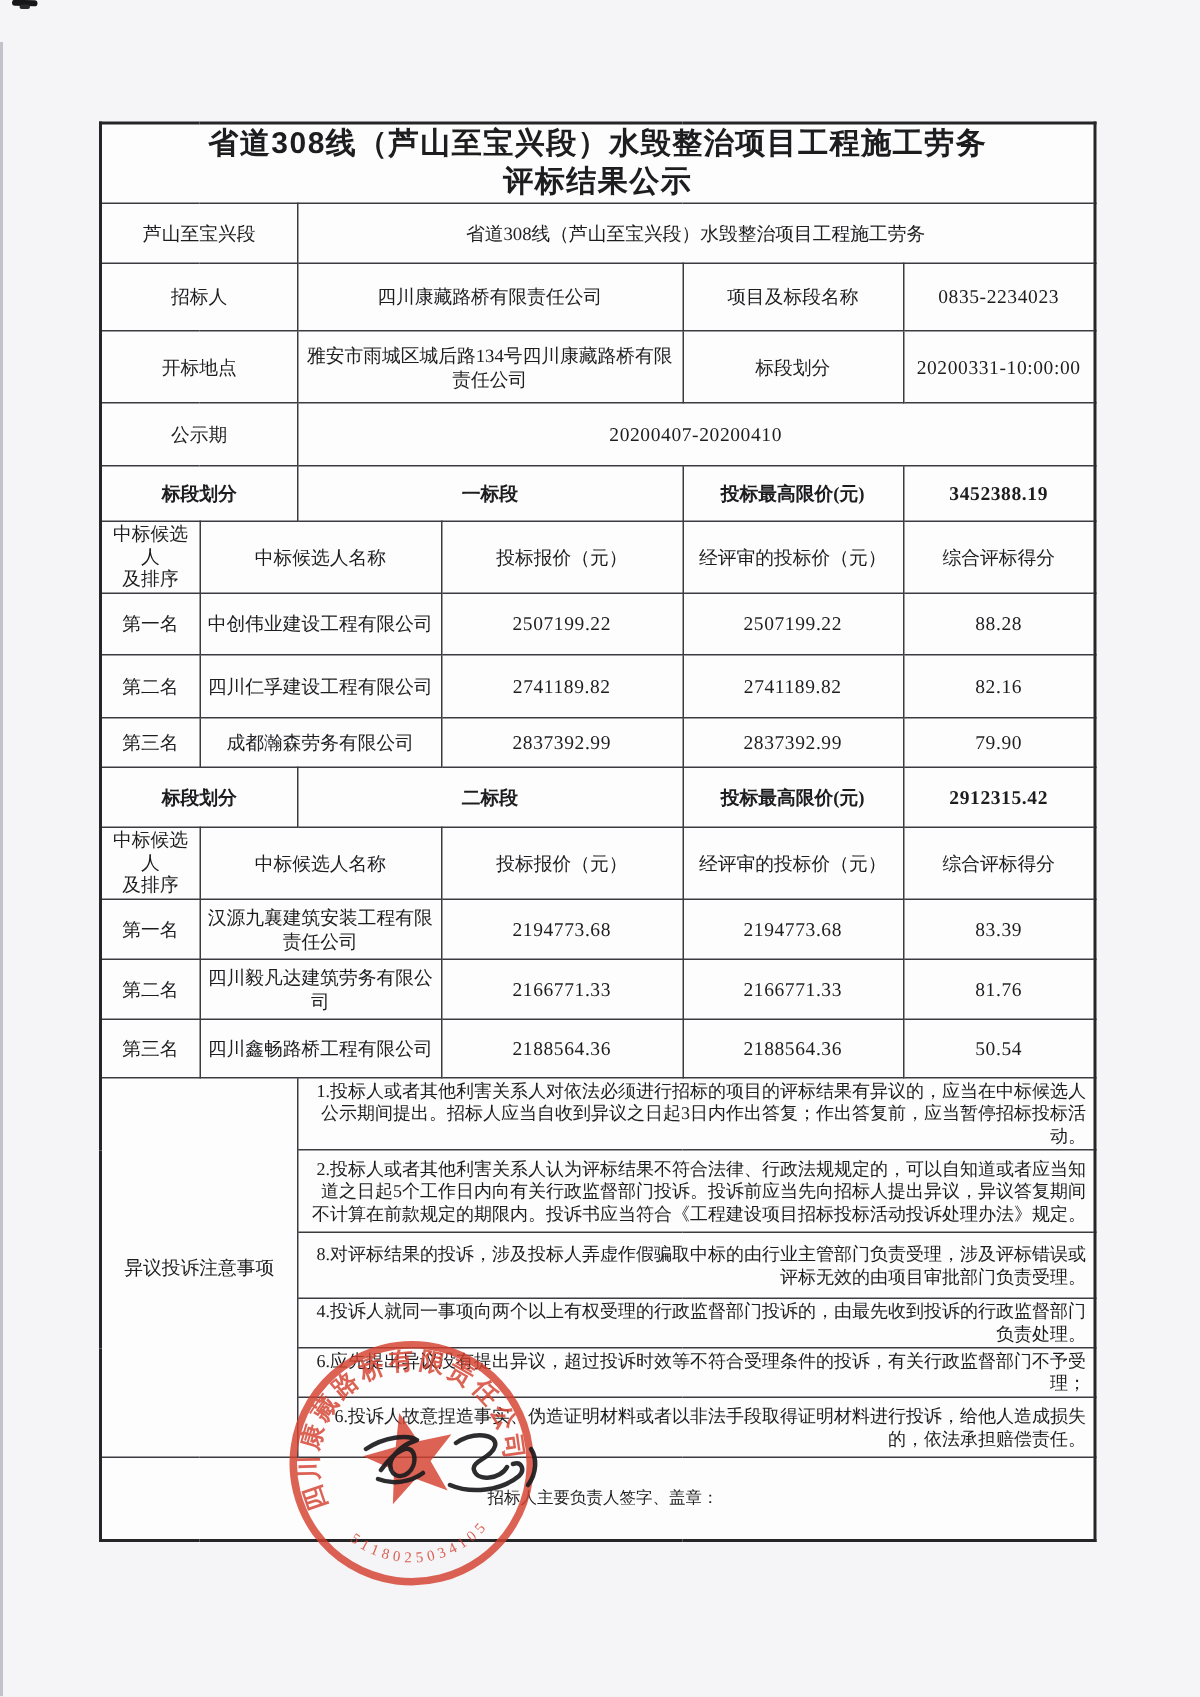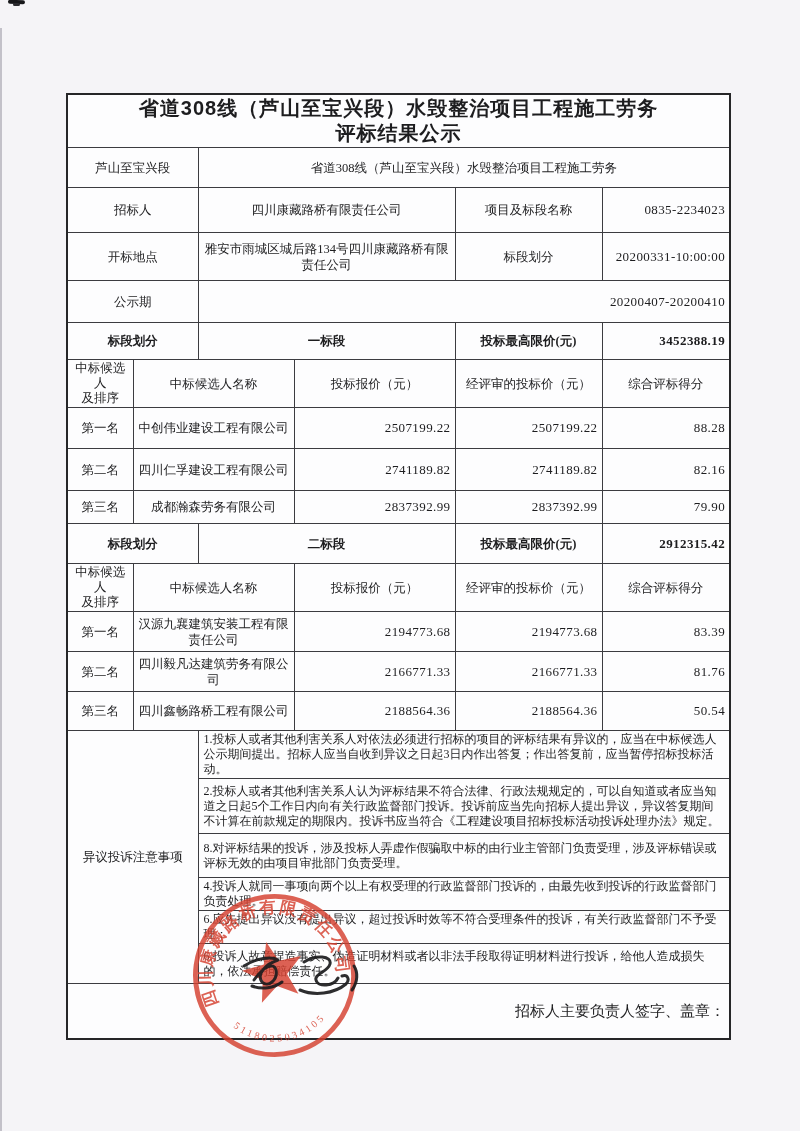--- a/index.html
+++ b/index.html
@@ -6,29 +6,29 @@
   body{background:#e9e8ec;}
   .page{position:relative;width:800px;height:1131px;margin:0 auto;background:#f5f4f7;overflow:hidden;
         font-family:"Liberation Serif","DejaVu Serif",serif;color:#1d1d1f;}
   
   .edge-line{position:absolute;left:0;top:28px;width:2px;height:1103px;background:#b7b4bd;opacity:.8;}
   .corner-mark{position:absolute;left:8px;top:0;width:17px;height:4px;background:#17171a;border-radius:2px;transform:rotate(2deg);}
   .corner-mark2{position:absolute;left:13px;top:3px;width:7px;height:3px;background:#2a2a2e;border-radius:2px;}
   .speck{position:absolute;left:461px;top:955px;width:5px;height:7px;background:#b7b3c0;transform:rotate(35deg);border-radius:1px;}
 
   table.doc{position:absolute;left:66px;top:81px;width:663px;border-collapse:collapse;table-layout:fixed;
-            background:#fdfdfe;border:2px solid #262628;margin-top:12px;}
+            background:#fdfdfe;border:2px solid #262628;}
   td{border:1px solid #3c3c40;padding:1px 4px;text-align:center;vertical-align:middle;
      font-size:12.5px;line-height:16px;overflow:hidden;word-break:break-all;}
   .title-cell{font-family:"Liberation Sans","DejaVu Sans",sans-serif;font-weight:bold;font-size:20px;line-height:25px;letter-spacing:1px;}
-  .num{font-size:13px;letter-spacing:.4px;text-align:right;}
+  .num{font-size:13px;letter-spacing:.4px;}
   .bold{font-weight:bold;font-family:Liberation Serif, serif;}
   .rank-head div{line-height:15px;font-family:Liberation Serif, serif;}
-  td.note{ text-align:left;font-size:12px;line-height:15px;padding:1px 5px;}
-  td.sig-cell{text-align:right;padding-left:11px;font-size:15px;}
+  td.note{ text-align:right;font-size:12px;line-height:15px;padding:1px 5px;}
+  td.sig-cell{text-align:center;padding-left:11px;font-size:11px;}
 
   .stamp{position:absolute;left:189px;top:890px;width:171px;height:171px;pointer-events:none;}
   .signature{position:absolute;left:238px;top:946px;width:130px;height:58px;pointer-events:none;}
 </style>
 </head>
 <body>
 
 <div class="page">
   <div class="edge-line"></div>
   <div class="corner-mark"></div>

